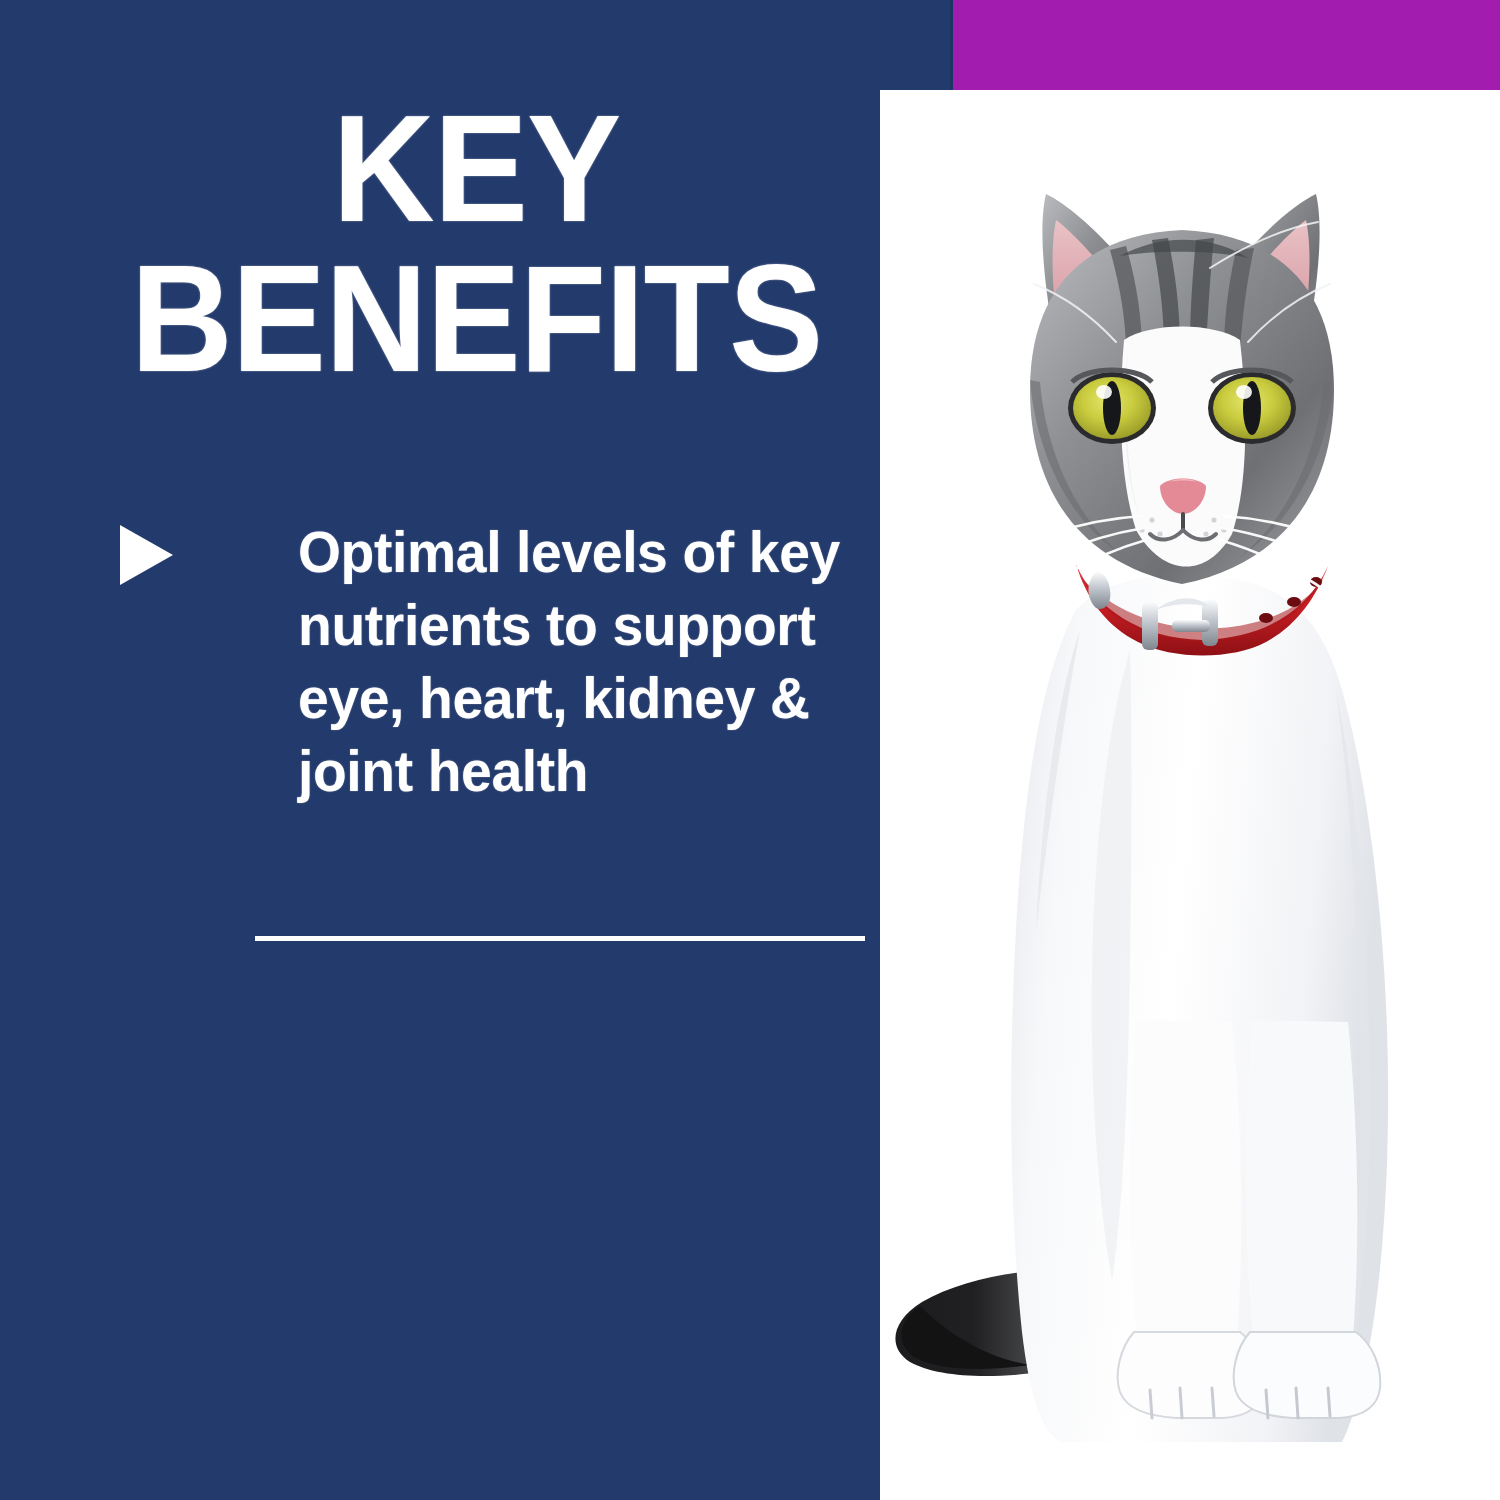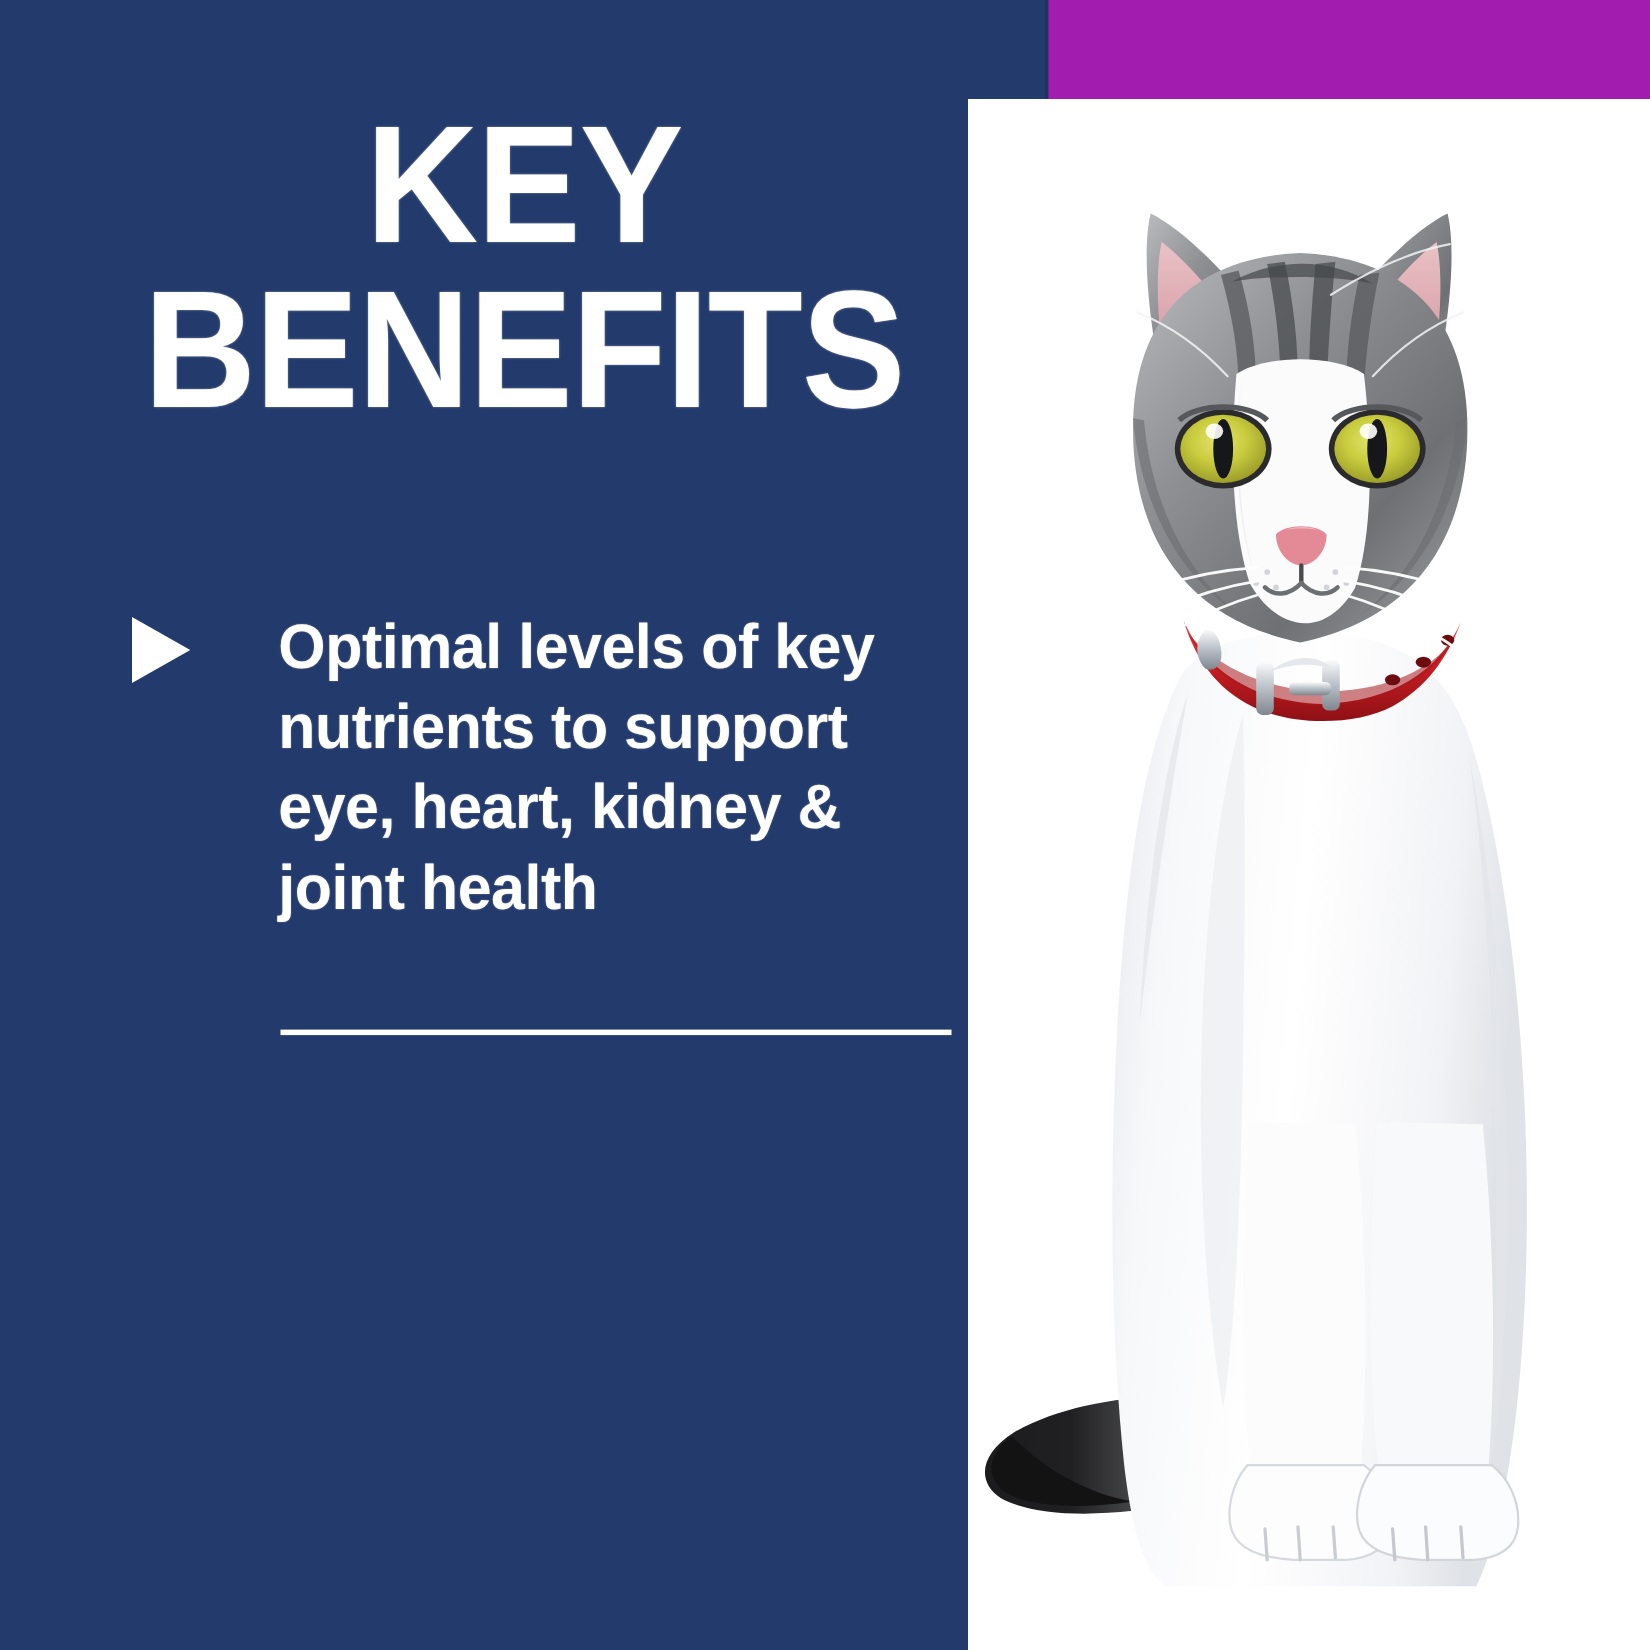--- a/index.html
+++ b/index.html
@@ -62,21 +62,21 @@
   }
   .heading .hl2 { margin-top: 6px; }
 
   
   .benefit {
     position: absolute;
     display: flex;
     align-items: flex-start;
     color: #ffffff;
   }
-  .benefit-1 { left: 120px; top: 552px; width: 790px; }
+  .benefit-1 { left: 120px; top: 516px; width: 790px; gap: 45px; }
   .benefit-2 { left: 120px; top: 1042px; width: 790px; }
 
   .bullet-arrow {
     flex: 0 0 auto;
     width: 0;
     height: 0;
     margin-top: 9px;
     margin-right: 80px;
     border-top: 30px solid transparent;
     border-bottom: 30px solid transparent;

